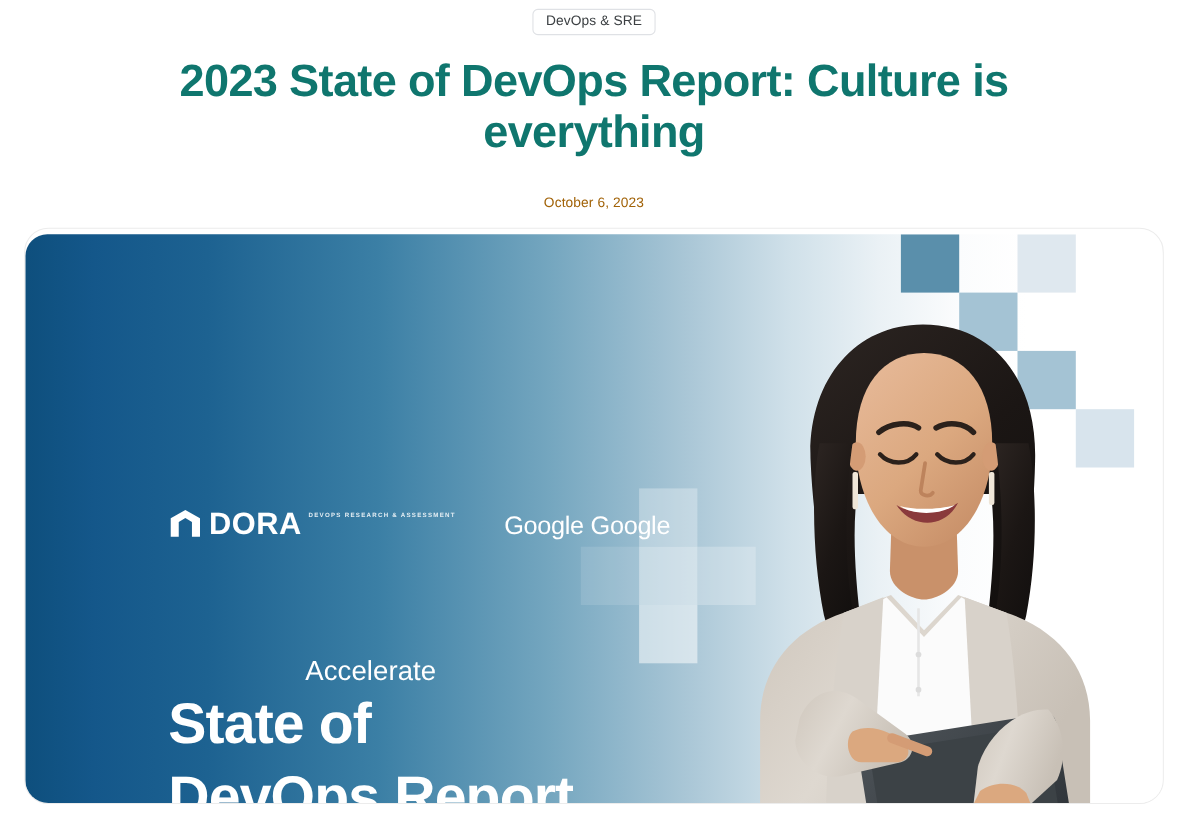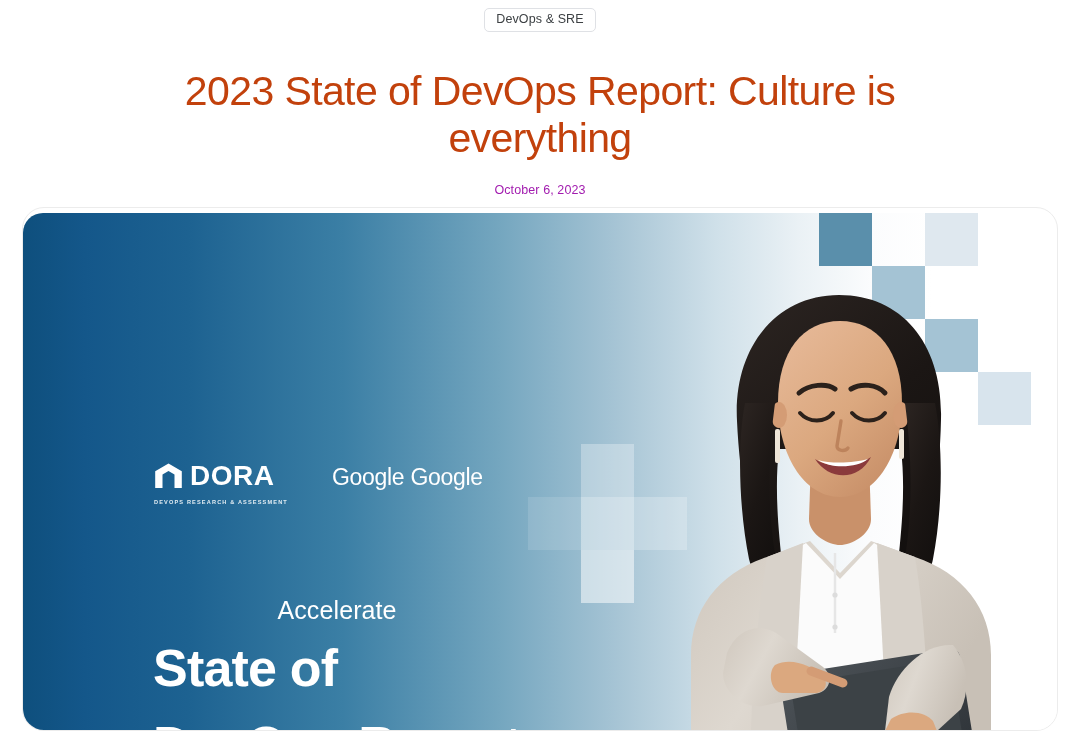--- a/index.html
+++ b/index.html
@@ -40,35 +40,35 @@
     font-size: 12.5px;
     line-height: 15px;
     color: #3c4043;
     background: #ffffff;
     letter-spacing: 0.1px;
     font-family: "Liberation Sans", sans-serif;
     cursor: pointer;
   }
 
   .article-title {
-    margin: 36px auto 0 auto;
+    margin: 18px auto 0 auto;
     width: 760px;
     font-size: 41px;
     line-height: 47px;
-    font-weight: 400;
-    color: #c2410c;
+    font-weight: 700;
+    color: #0f766e;
     letter-spacing: -0.6px;
     font-family: "Liberation Sans", sans-serif;
   }
 
   .article-date {
-    margin-top: 20px;
+    margin-top: 32px;
     font-size: 12.5px;
     line-height: 16px;
-    color: #a21caf;
+    color: #a16207;
     letter-spacing: 0.1px;
   }
 
   
   .hero-card {
     position: absolute;
     left: 22px;
     top: 207px;
     width: 1036px;
     height: 524px;
@@ -119,21 +119,21 @@
     display: flex;
     align-items: flex-start;
     gap: 44px;
     z-index: 6;
   }
 
   .dora-logo {
     display: flex;
     align-items: center;
     gap: 5px;
-    flex-direction: column;
+    flex-direction: row;
     align-items: flex-start;
   }
 
   .dora-main {
     display: flex;
     align-items: center;
     gap: 6px;
   }
 
   .dora-mark {
@@ -184,21 +184,21 @@
   .hero-kicker {
     font-size: 25px;
     line-height: 30px;
     color: #ffffff;
     font-weight: 400;
     letter-spacing: 0.1px;
     text-align: center;
   }
 
   .hero-big {
-    margin-top: 10px;
+    margin-top: 0;
     font-size: 52px;
     line-height: 67px;
     color: #ffffff;
     font-weight: 700;
     letter-spacing: -0.8px;
   }
 
   
   .person {
     position: absolute;

